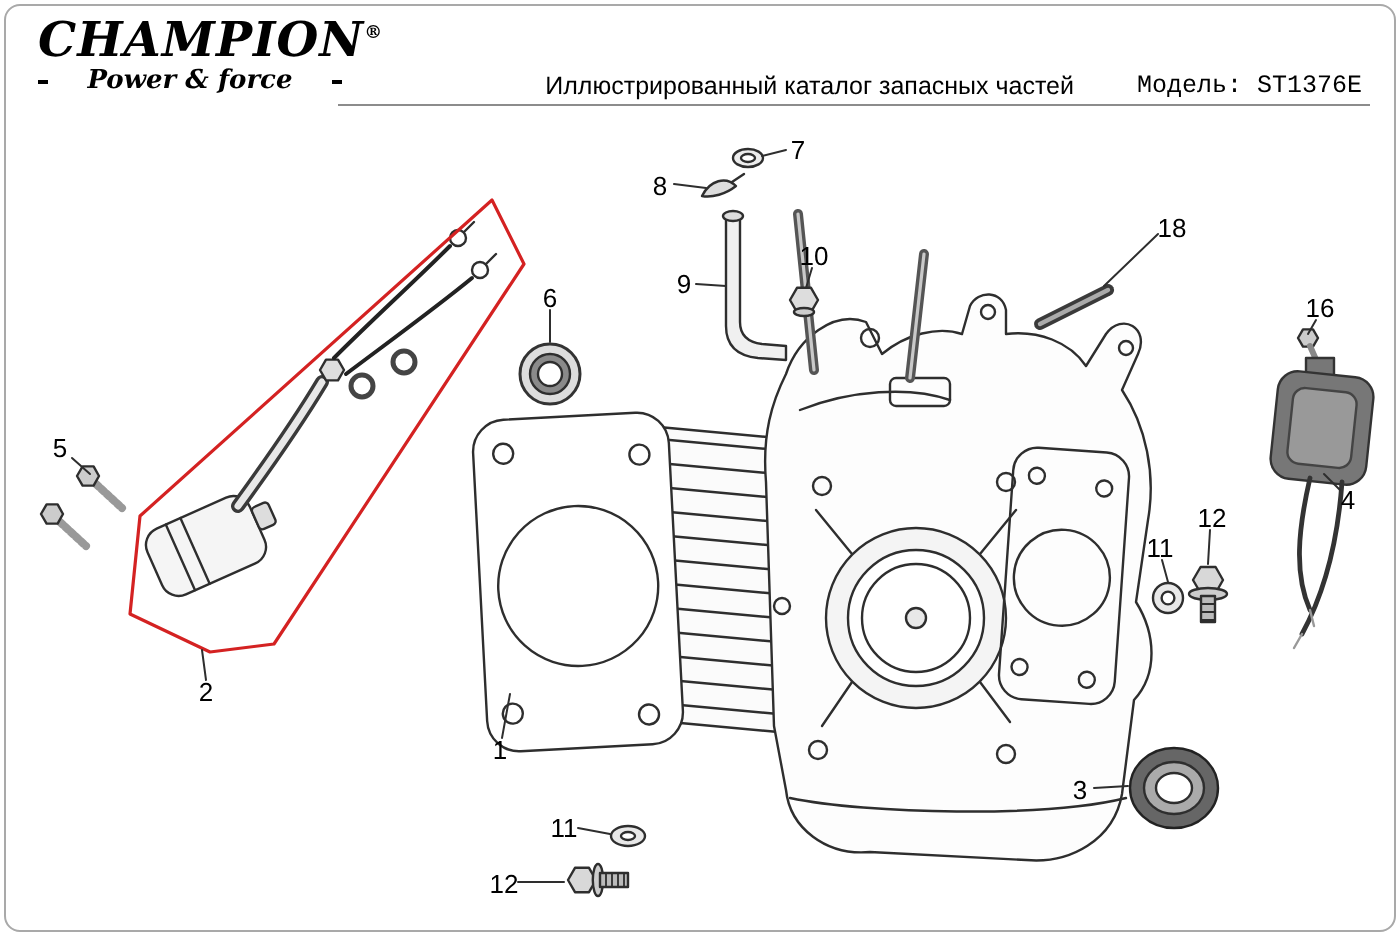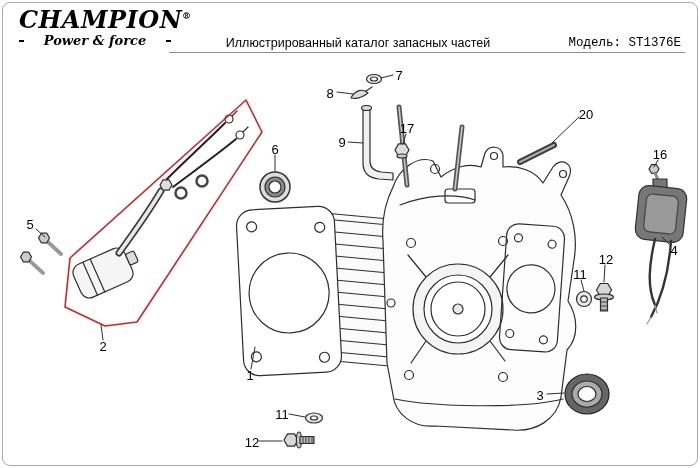--- a/index.html
+++ b/index.html
@@ -6,21 +6,21 @@
   body{width:700px;height:468px;background:#fff;position:relative;overflow:hidden;
        font-family:"Liberation Sans",sans-serif;color:#000;}
   .page{position:absolute;inset:2px;border:1px solid #a9a9a9;border-radius:8px;background:#fff;}
   .brand{position:absolute;left:16px;top:4px;width:152px;text-align:center;}
   .brand-name{font-family:"DejaVu Serif",serif;font-style:italic;font-weight:bold;
               font-size:24px;line-height:1.05;letter-spacing:.5px;white-space:nowrap;}
   .brand-reg{font-size:9px;vertical-align:super;font-style:normal;}
   .tagline-row{display:flex;align-items:center;gap:20px;margin-top:1px;}
   .tagline-line{flex:1;height:2px;background:#000;}
   .tagline{font-family:"DejaVu Serif",serif;font-style:italic;font-weight:bold;font-size:13px;white-space:nowrap;}
-  .header-title{position:absolute;top:33px;left:188px;width:334px;text-align:center;font-size:12.5px;}
+  .header-title{position:absolute;top:33px;left:200px;width:334px;text-align:right;font-size:12.5px;}
   .header-model{position:absolute;top:33px;right:16px;font-size:12.5px;font-family:Liberation Mono, monospace;}
   .header-rule{position:absolute;top:49px;left:166px;right:12px;height:1px;background:#8c8c8c;}
   .diagram{position:absolute;left:0;top:0;width:700px;height:468px;}
   .callout{position:absolute;transform:translate(-50%,-50%);font-size:13px;color:#000;}
 </style>
 </head>
 <body>
 
 <div class="page">
 
@@ -229,22 +229,22 @@
         <line x1="544" y1="391" x2="561" y2="390"></line>
         <line x1="286" y1="411" x2="302" y2="414"></line>
         <line x1="256" y1="438" x2="279" y2="438"></line>
       </g>
     </g>
   </svg>
 
   <div class="callout" style="left:396px;top:72px">7</div>
   <div class="callout" style="left:327px;top:90px">8</div>
   <div class="callout" style="left:339px;top:139px">9</div>
-  <div class="callout" style="left:404px;top:125px">17</div>
-  <div class="callout" style="left:583px;top:111px">20</div>
+  <div class="callout" style="left:404px;top:125px">10</div>
+  <div class="callout" style="left:583px;top:111px">18</div>
   <div class="callout" style="left:657px;top:151px">16</div>
   <div class="callout" style="left:272px;top:146px">6</div>
   <div class="callout" style="left:27px;top:221px">5</div>
   <div class="callout" style="left:671px;top:247px">4</div>
   <div class="callout" style="left:577px;top:271px">11</div>
   <div class="callout" style="left:603px;top:256px">12</div>
   <div class="callout" style="left:247px;top:372px">1</div>
   <div class="callout" style="left:100px;top:343px">2</div>
   <div class="callout" style="left:537px;top:392px">3</div>
   <div class="callout" style="left:279px;top:411px">11</div>

